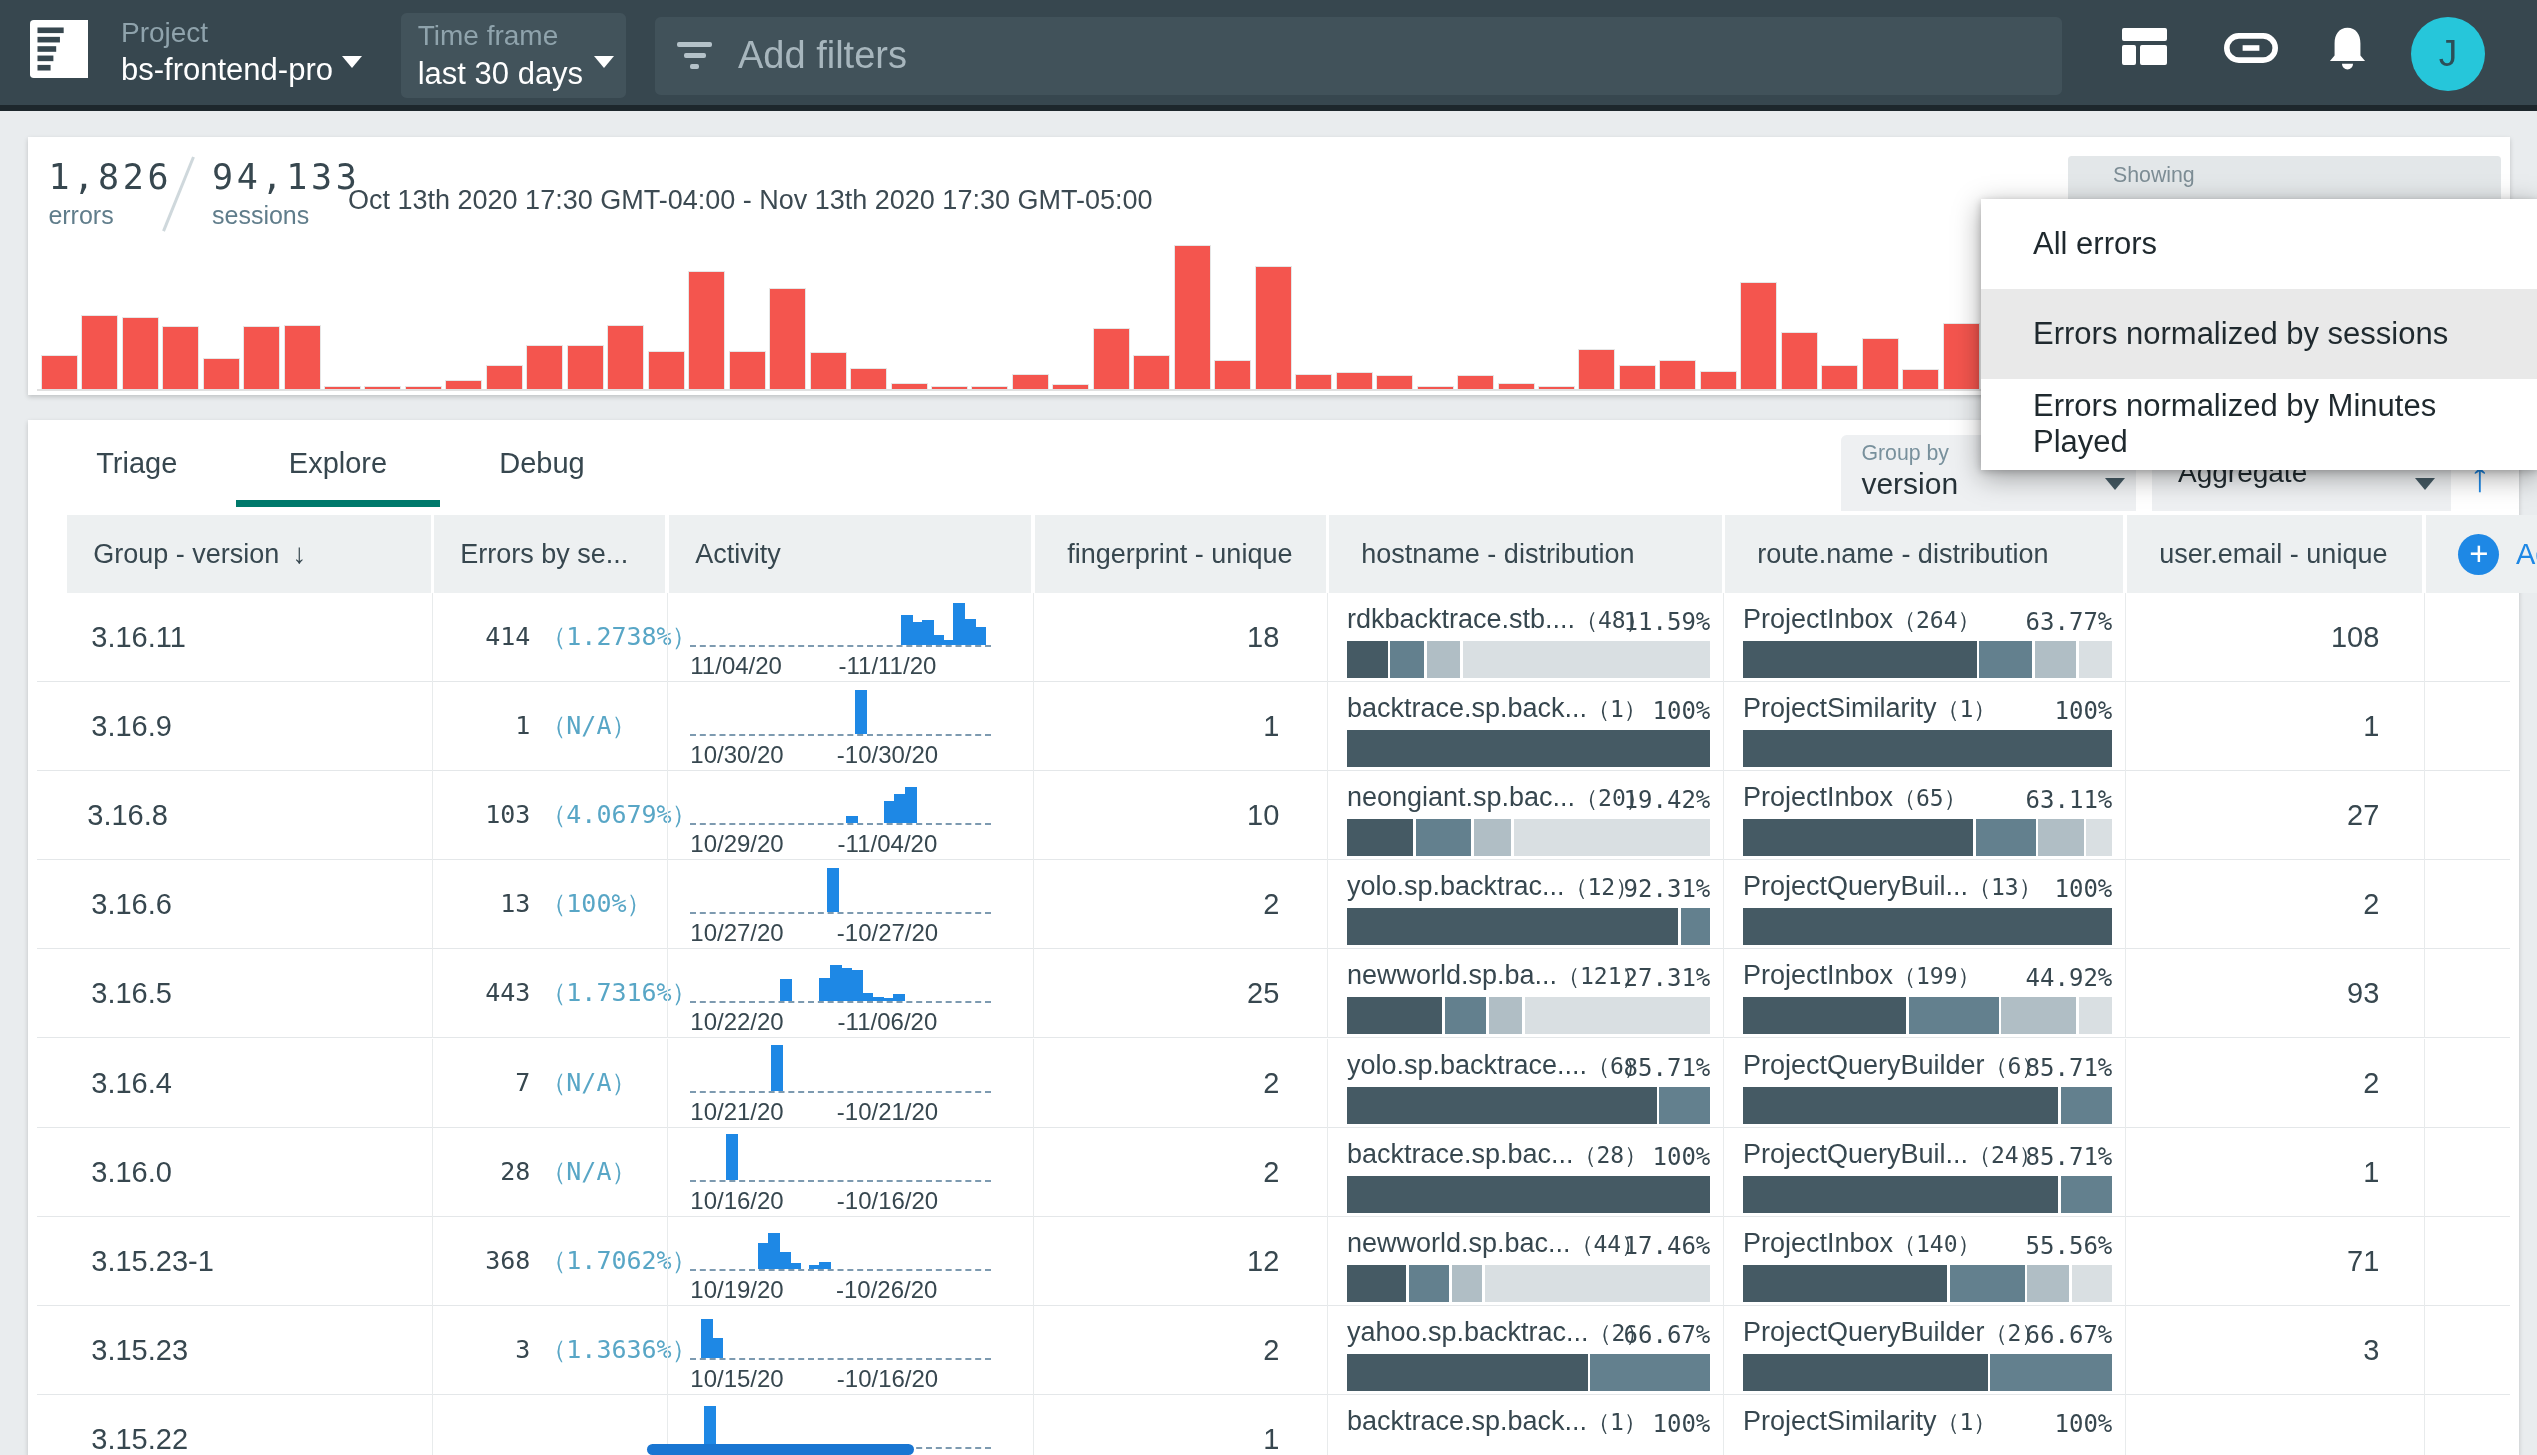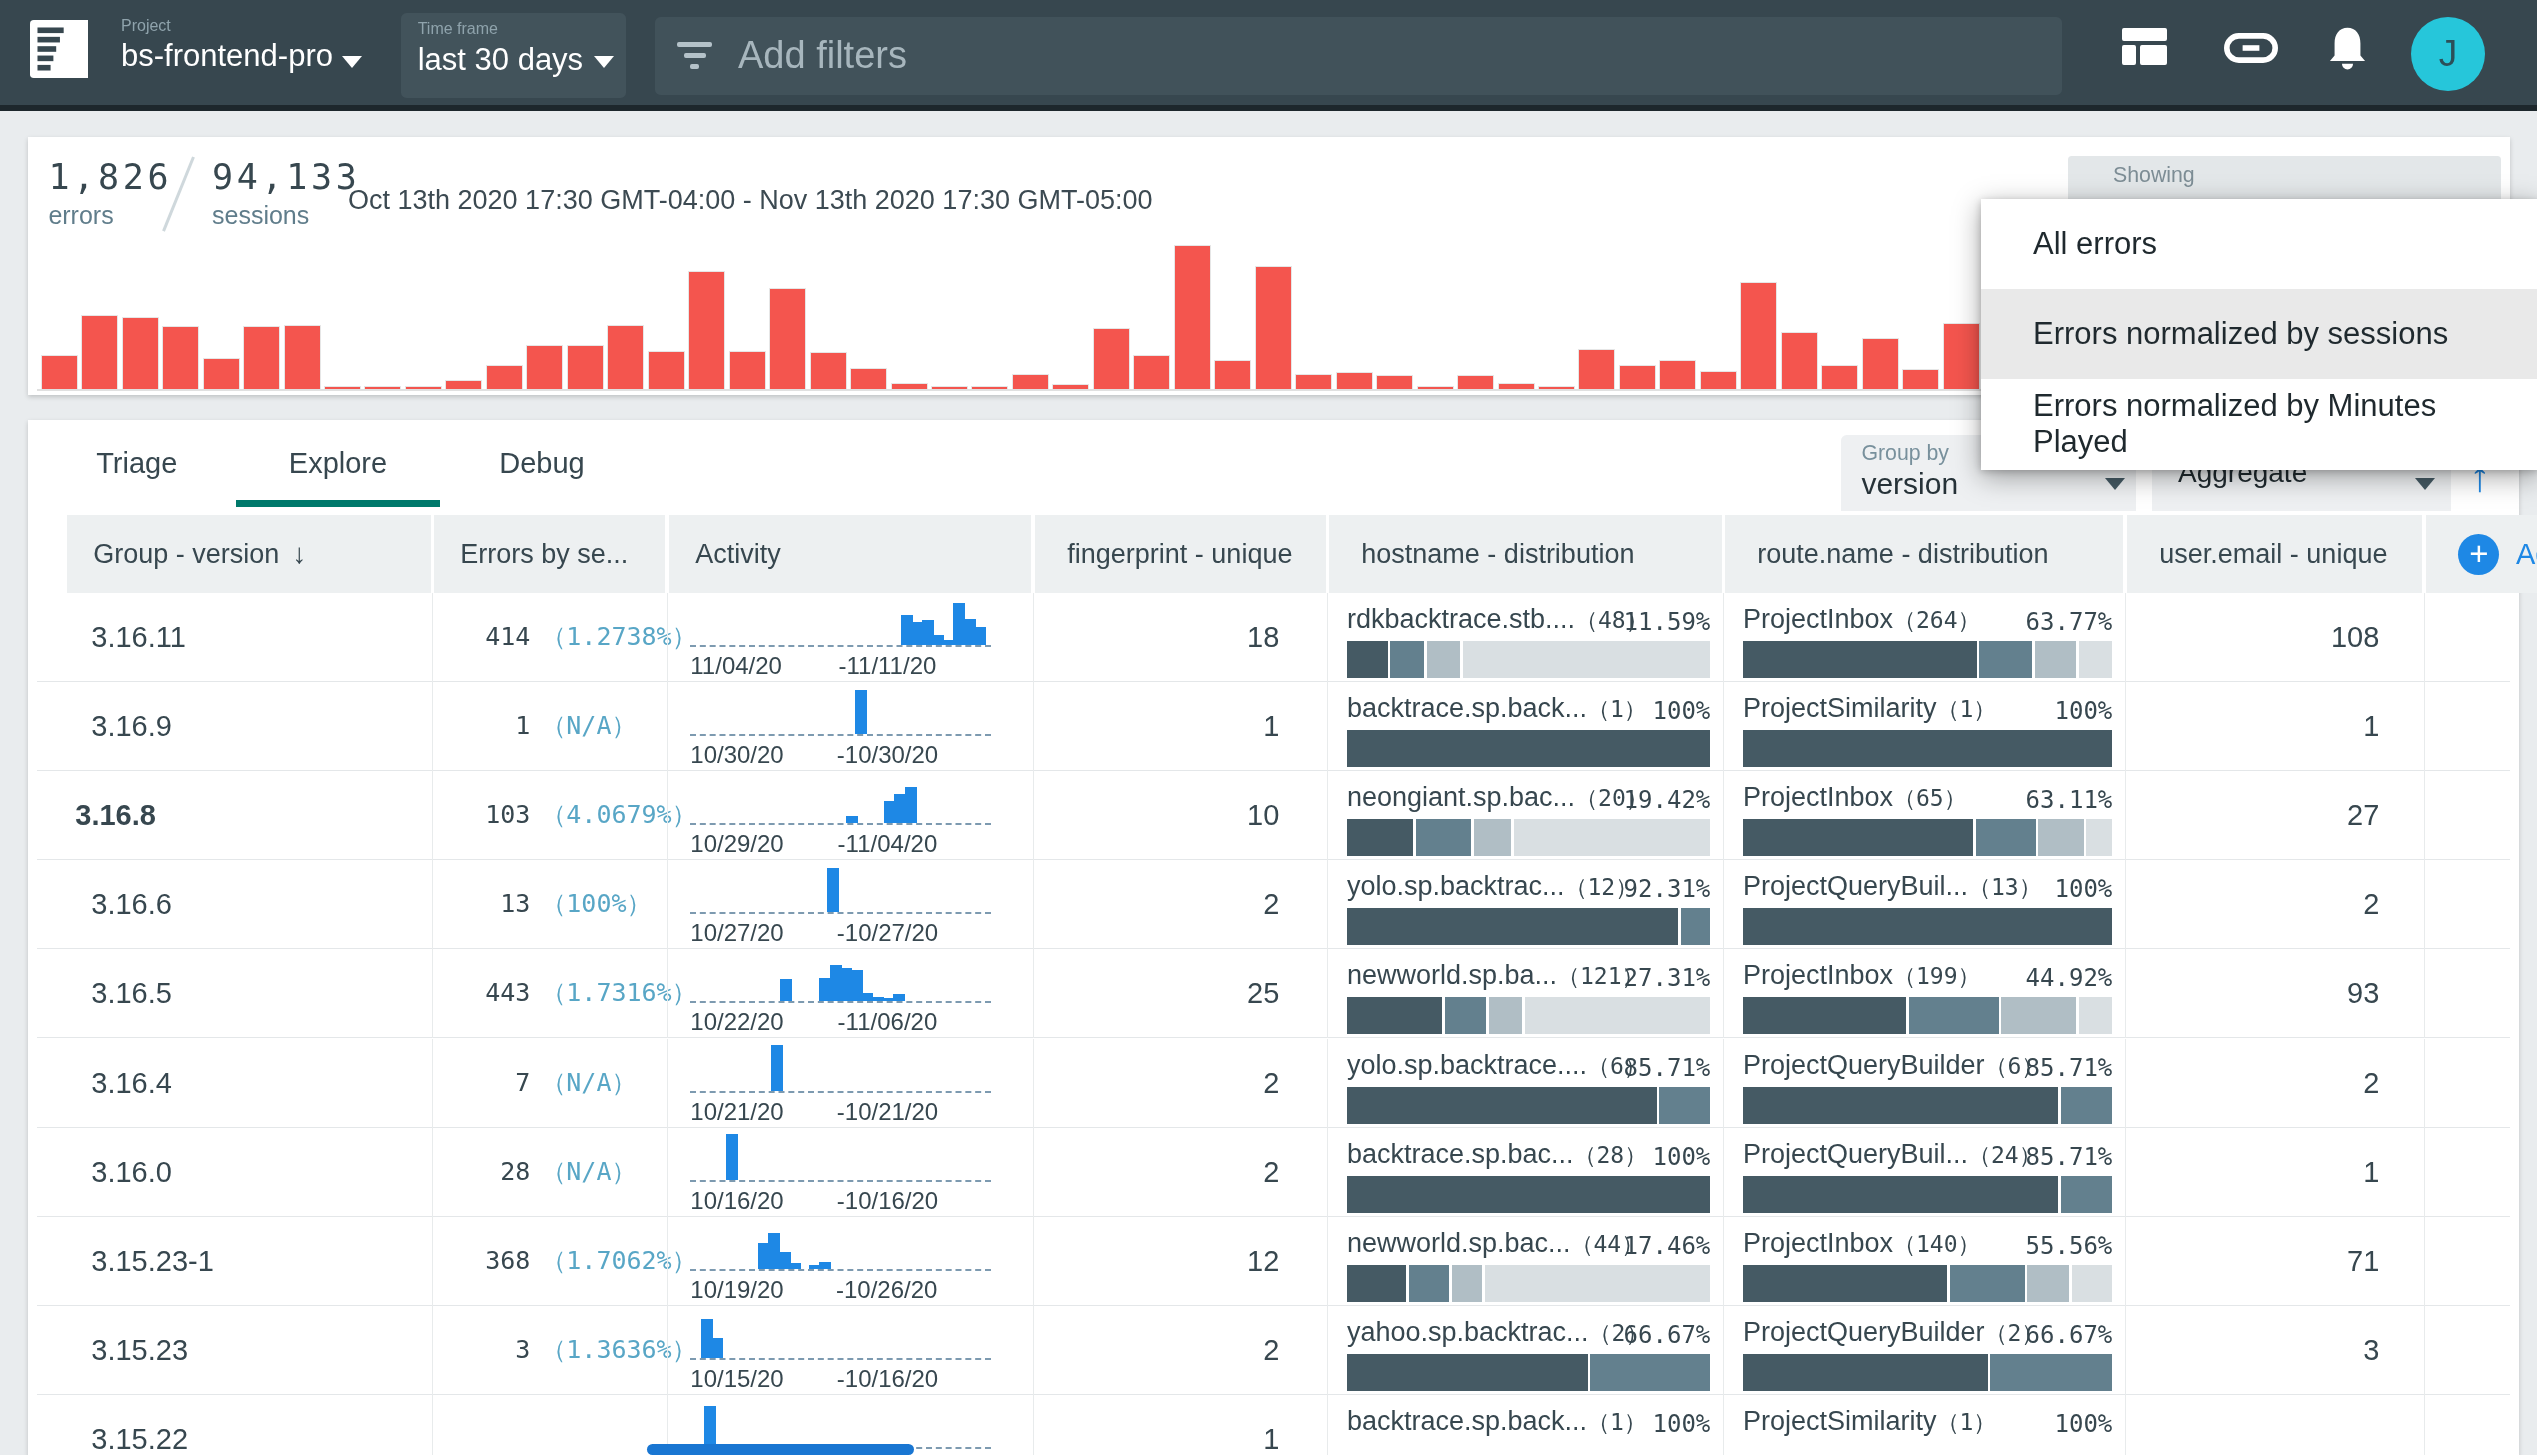--- a/index.html
+++ b/index.html
@@ -4,21 +4,21 @@
 <style>
   * { margin:0; padding:0; box-sizing:border-box; }
   html,body { width:2538px; height:1455px; overflow:hidden; }
   body { font-family:"Liberation Sans", sans-serif; background:#e9ecee; position:relative; color:#37474f; }
   .mono { font-family:"DejaVu Sans Mono","DejaVu Sans",monospace; }
 
   
   .topbar { position:absolute; left:0; top:0; width:2538px; height:111px; background:#37474f; border-bottom:6.5px solid #1d272c; z-index:20; }
   .logo { position:absolute; left:30px; top:20.4px; width:58px; height:58px; }
   .proj-sel { position:absolute; left:121px; top:16.7px; width:260px; height:74px; cursor:pointer; }
-  .sel-label { font-size:16px; color:#8fa3ac; }
+  .sel-label { font-size:28px; color:#8fa3ac; }
   .sel-value { font-size:31px; color:#ffffff; margin-top:3.7px; }
   .caret { width:0; height:0; border-left:10.2px solid transparent; border-right:10.2px solid transparent; border-top:12px solid #ffffff; display:inline-block; }
   .proj-caret { position:absolute; left:342px; top:56px; }
   .tf-box { position:absolute; left:401px; top:13px; width:225px; height:85px; background:#42535b; border-radius:5.6px; padding:7.4px 0 0 16.7px; cursor:pointer; }
   .tf-caret { position:absolute; left:594px; top:56px; }
   .filterbar { position:absolute; left:655px; top:16.7px; width:1407px; height:78px; background:#41525a; border-radius:5.6px; display:flex; align-items:center; padding-left:22px; }
   .filter-icon { width:37px; height:32px; position:relative; margin-right:24px; }
   .filter-icon i { display:block; position:absolute; background:#b4c2c9; height:5.6px; border-radius:1.9px; }
   .filter-icon i:nth-child(1){ width:35px; top:1.9px; left:0;}
   .filter-icon i:nth-child(2){ width:22px; top:13px; left:6.5px;}
@@ -342,21 +342,21 @@
           <div class="dist"><span class="dist-name">ProjectSimilarity</span><span class="dist-count mono">（1）</span><span class="dist-pct mono">100%</span><div class="dist-bar">
               <span style="width: calc(100% + 0px); margin-right: 0px; background: rgb(69, 90, 100);"></span>
             </div></div>
         </div>
         <div class="td bordered v-center num-right" style="left: 2088px; width: 299px; padding-right: 45px;">
           <span>1</span>
         </div>
         <div class="td bordered" style="left: 2387px; width: 85px;"></div>
       </div>
       <div class="trow" style="top: 178px;">
-        <div class="td v-center cell-version" style="left: 12px; width: 368px; font-weight: bold;">
+        <div class="td v-center cell-version" style="left: 24px; width: 368px;">
           <span>3.16.8</span>
         </div>
         <div class="td bordered" style="left: 395px; width: 235px;">
           <div class="err-num mono">103</div>
           <div class="err-pct mono">（4.0679%）</div>
         </div>
         <div class="td bordered" style="left: 630px; width: 366px;">
           <div class="spark">
             <b style="left: 156px; height: 6.8px;"></b>
             <b style="left: 194px; height: 22px;"></b>

